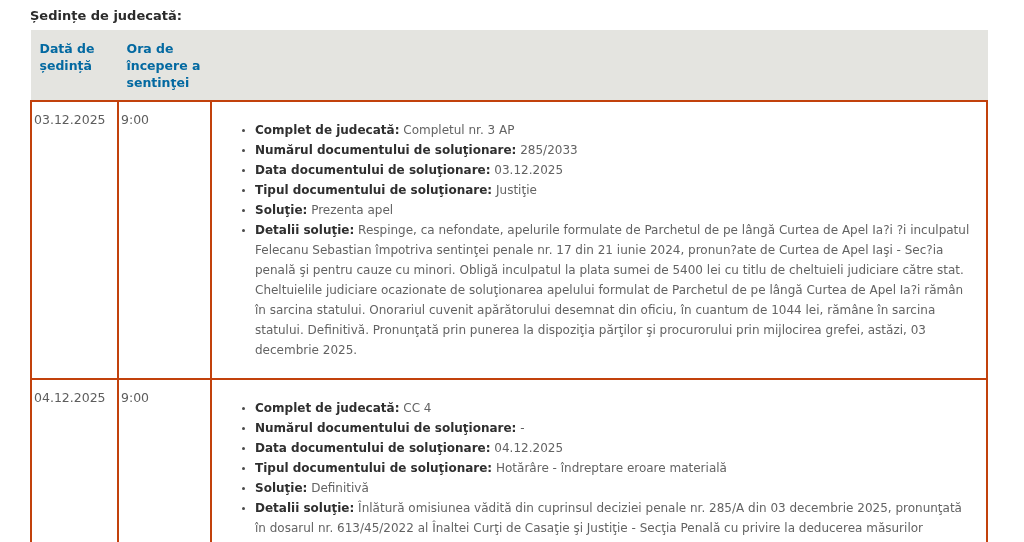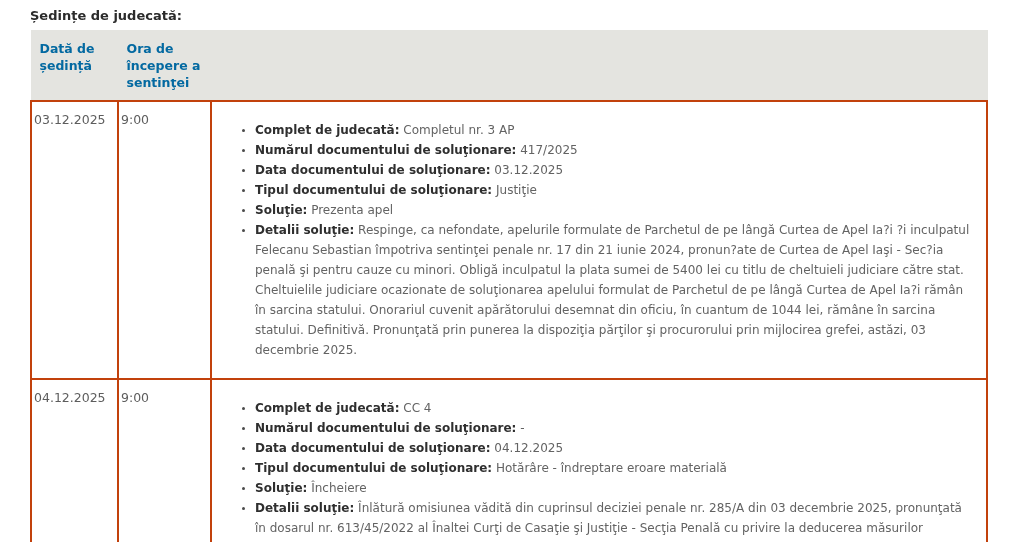--- a/index.html
+++ b/index.html
@@ -86,39 +86,39 @@
       </tr>
     </thead>
     <tbody>
 
       <tr>
         <td>03.12.2025</td>
         <td>9:00</td>
         <td class="details-cell">
           <ul class="details-list">
             <li><b>Complet de judecată:</b> <span>Completul nr. 3 AP</span></li>
-            <li><b>Numărul documentului de soluţionare:</b> <span>417/2025</span></li>
+            <li><b>Numărul documentului de soluţionare:</b> <span>285/2033</span></li>
             <li><b>Data documentului de soluţionare:</b> <span>03.12.2025</span></li>
             <li><b>Tipul documentului de soluţionare:</b> <span>Justiţie</span></li>
             <li><b>Soluţie:</b> <span>Prezenta apel</span></li>
             <li><b>Detalii soluţie:</b> <span>Respinge, ca nefondate, apelurile formulate de Parchetul de pe lângă Curtea de Apel Ia?i ?i inculpatul Felecanu Sebastian împotriva sentinţei penale nr. 17 din 21 iunie 2024, pronun?ate de Curtea de Apel Iaşi - Sec?ia penală şi pentru cauze cu minori. Obligă inculpatul la plata sumei de 5400 lei cu titlu de cheltuieli judiciare către stat. Cheltuielile judiciare ocazionate de soluţionarea apelului formulat de Parchetul de pe lângă Curtea de Apel Ia?i rămân în sarcina statului. Onorariul cuvenit apărătorului desemnat din oficiu, în cuantum de 1044 lei, rămâne în sarcina statului. Definitivă. Pronunţată prin punerea la dispoziţia părţilor şi procurorului prin mijlocirea grefei, astăzi, 03 decembrie 2025.</span></li>
           </ul>
         </td>
       </tr>
 
       <tr>
         <td>04.12.2025</td>
         <td>9:00</td>
         <td class="details-cell">
           <ul class="details-list">
             <li><b>Complet de judecată:</b> <span>CC 4</span></li>
             <li><b>Numărul documentului de soluţionare:</b> <span>-</span></li>
             <li><b>Data documentului de soluţionare:</b> <span>04.12.2025</span></li>
             <li><b>Tipul documentului de soluţionare:</b> <span>Hotărâre - îndreptare eroare materială</span></li>
-            <li><b>Soluţie:</b> <span>Încheiere</span></li>
+            <li><b>Soluţie:</b> <span>Definitivă</span></li>
             <li><b>Detalii soluţie:</b> <span>Înlătură omisiunea vădită din cuprinsul deciziei penale nr. 285/A din 03 decembrie 2025, pronunţată în dosarul nr. 613/45/2022 al Înaltei Curţi de Casaţie şi Justiţie - Secţia Penală cu privire la deducerea măsurilor preventive în sensul că: Deduce din durata pedepsei închisorii aplicată inculpatului Felecanu Sebastian, durata re?inerii, arestării preventive ?i a arestului la domiciliu de la data de 15.07.2022 la data de 03.12.2025. Prezenta încheiere face parte integrantă din decizia penală a cărei omisiune vădită s-a dispus. Pronunţată în ?edin?ă publică, astăzi 04 decembrie 2025.</span></li>
           </ul>
         </td>
       </tr>
 
     </tbody>
   </table>
 </div>
 
 </body></html>

